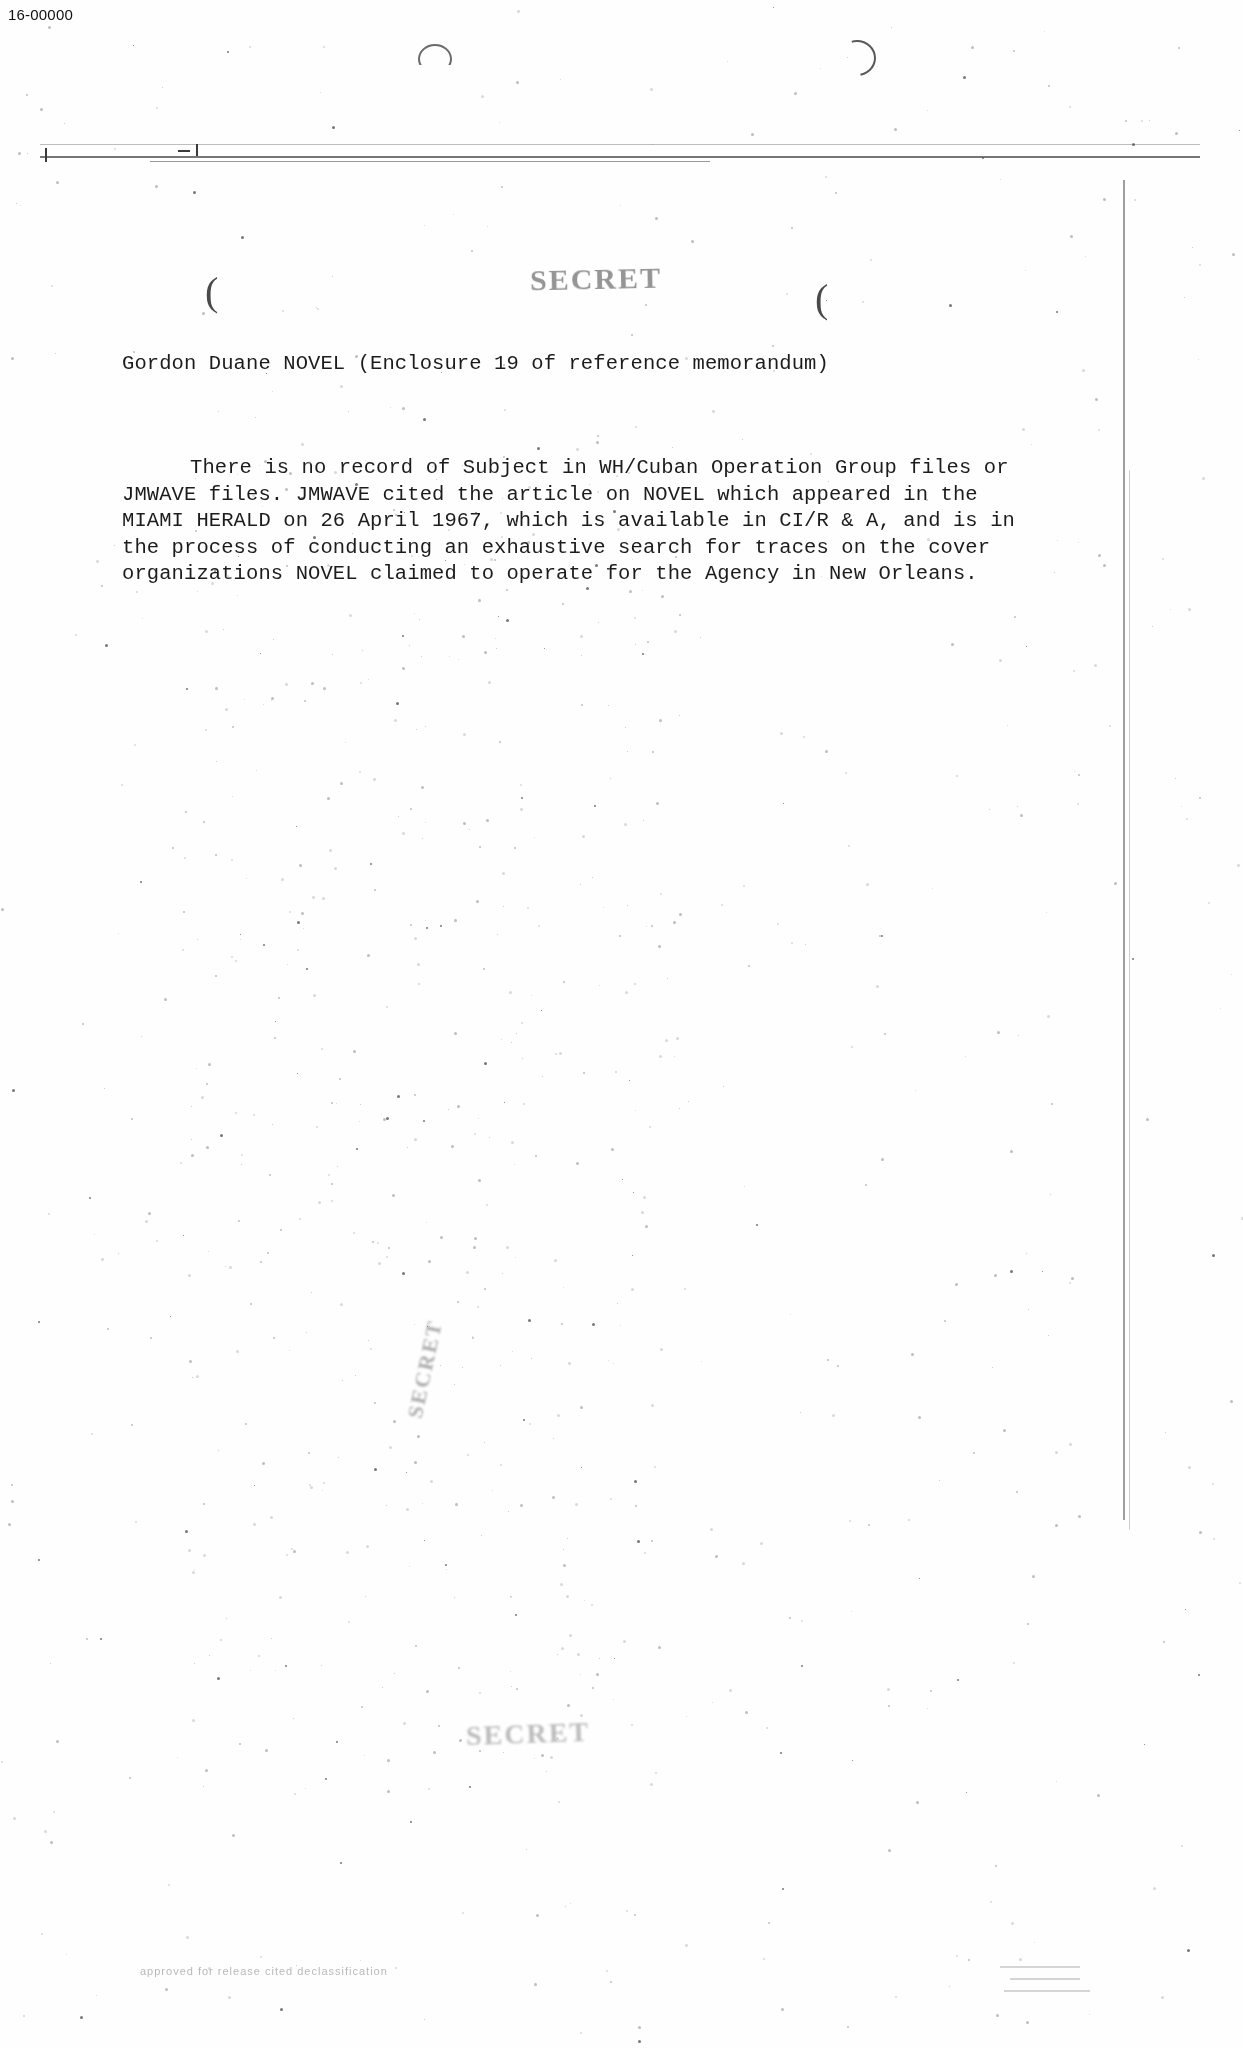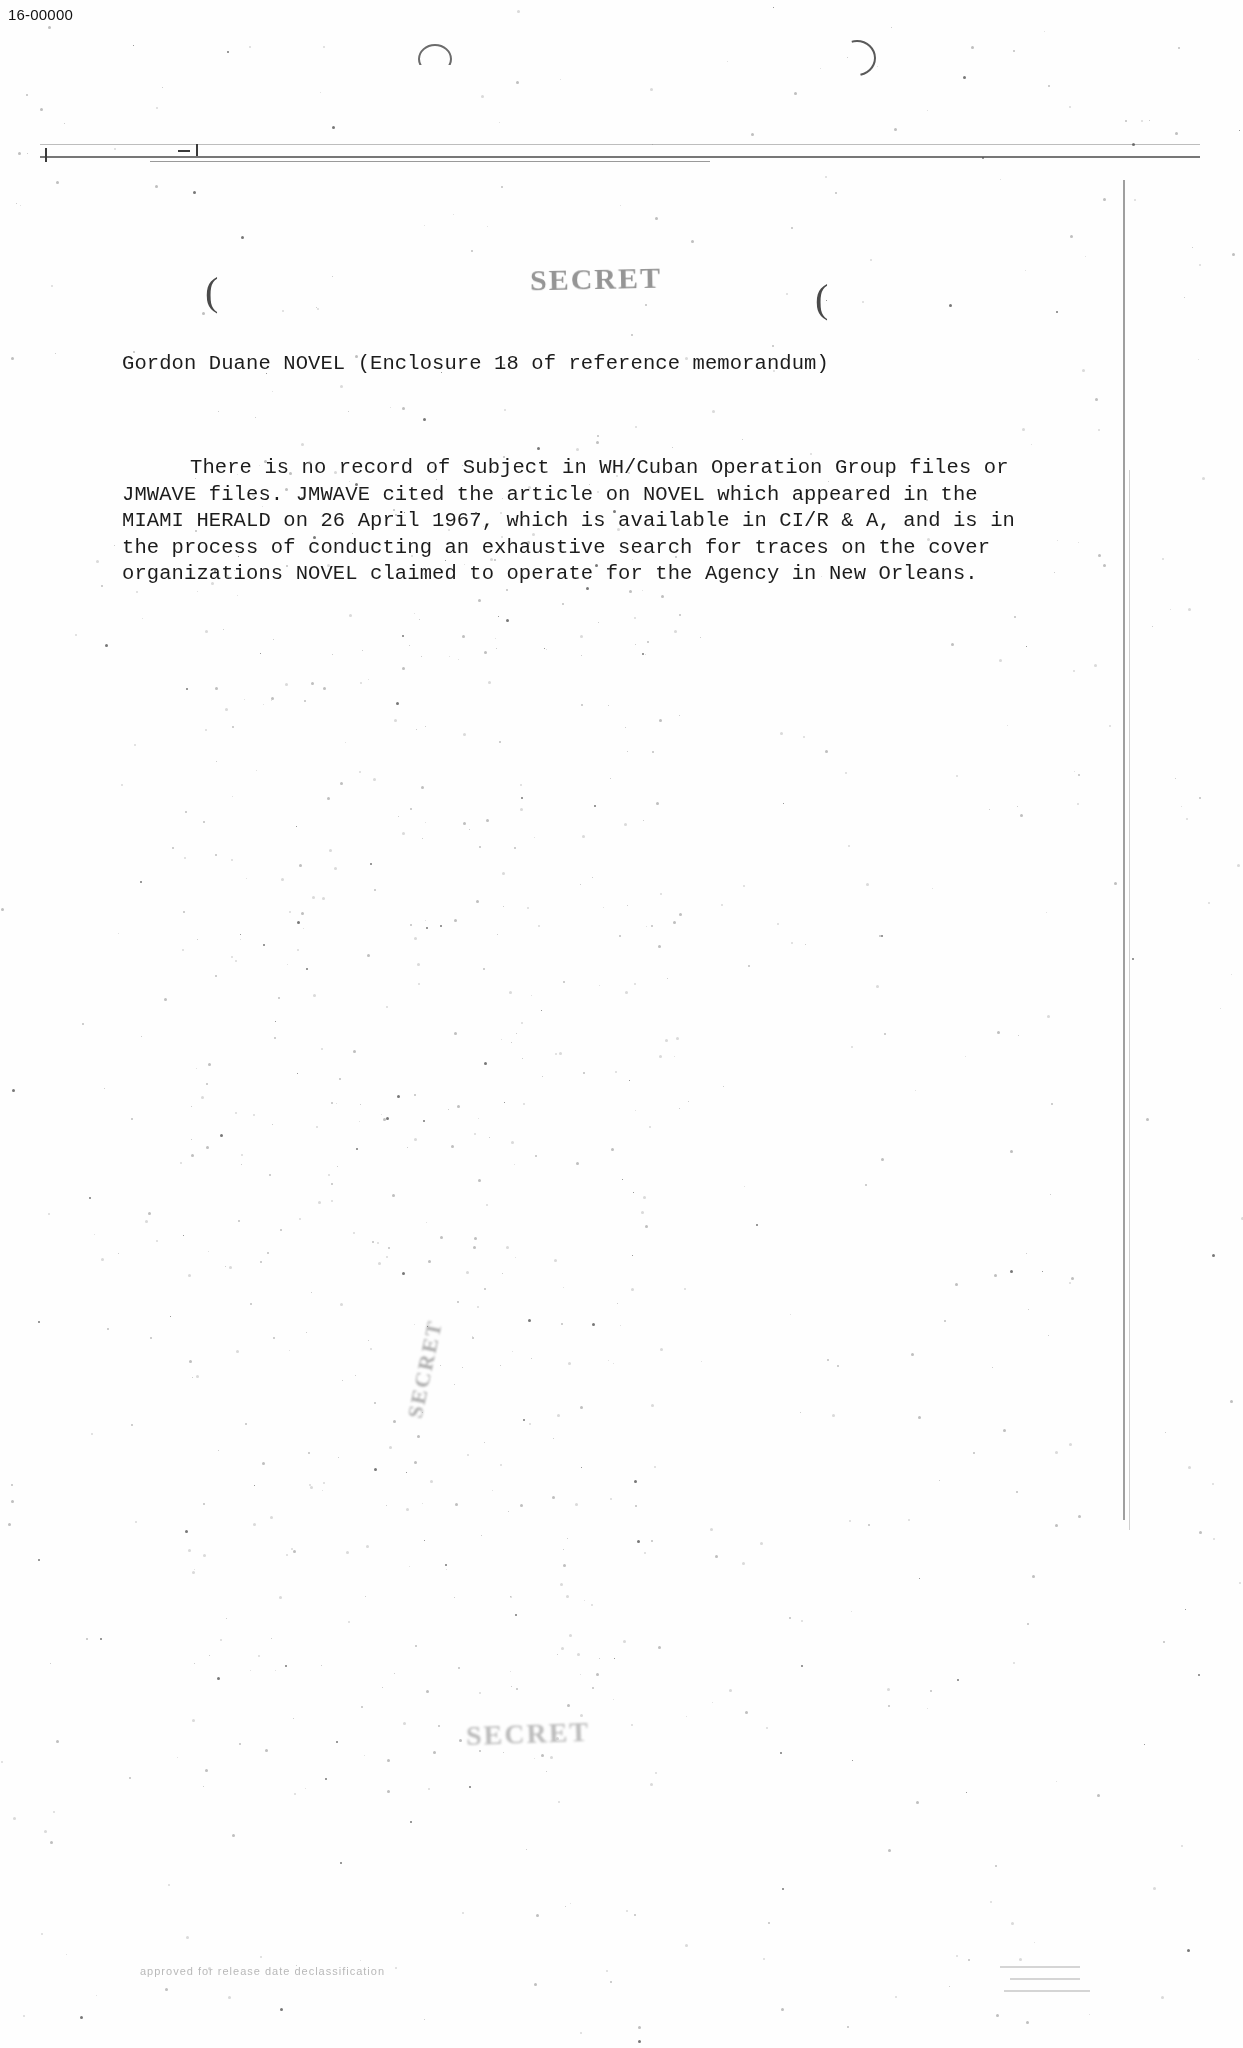--- a/index.html
+++ b/index.html
@@ -209,25 +209,25 @@
   <div class="loop" style="left:418px; top:44px; width:30px; height:26px; border-color:#6b6b6b; clip-path: polygon(0 0,100% 0,100% 70%,0 70%);"></div>
   <div class="loop" style="left:838px; top:40px; width:34px; height:32px; border-color:#5a5a5a; clip-path: polygon(35% 0,100% 0,100% 100%,60% 100%);"></div>
 
   <div class="paren" style="left:205px; top:268px;">(</div>
   <div class="paren" style="left:815px; top:275px;">(</div>
 
   <div class="stamp top">SECRET</div>
   <div class="stamp mid">SECRET</div>
   <div class="stamp bottom">SECRET</div>
 
-  <div class="doc-text heading-line">Gordon Duane NOVEL (Enclosure 18 of reference memorandum)</div>
+  <div class="doc-text heading-line">Gordon Duane NOVEL (Enclosure 19 of reference memorandum)</div>
 
   <div class="doc-text para"><span class="indent"></span><span>There is no record of Subject in WH/Cuban Operation Group files or JMWAVE files.  JMWAVE cited the article on NOVEL which appeared in the MIAMI HERALD on 26 April 1967, which is available in CI/R &amp; A, and is in the process of conducting an exhaustive search for traces on the cover organizations NOVEL claimed to operate for the Agency in New Orleans.</span></div>
 
-  <div class="bottom-smudge">approved for release  date  declassification</div>
+  <div class="bottom-smudge">approved for release  cited  declassification</div>
   <div class="bottom-box">
     <i style="left:0; top:6px; width:80px;"></i>
     <i style="left:10px; top:18px; width:70px;"></i>
     <i style="left:4px; top:30px; width:86px;"></i>
   </div>
 
   <div id="noise">
       <div class="speck dark" style="left: 296.5px; top: 921.4px; width: 3px; height: 3px;"></div>
       <div class="speck" style="left: 925.7px; top: 498.5px; width: 2px; height: 2px;"></div>
       <div class="speck" style="left: 131.1px; top: 1423.6px; width: 2px; height: 2px;"></div>

